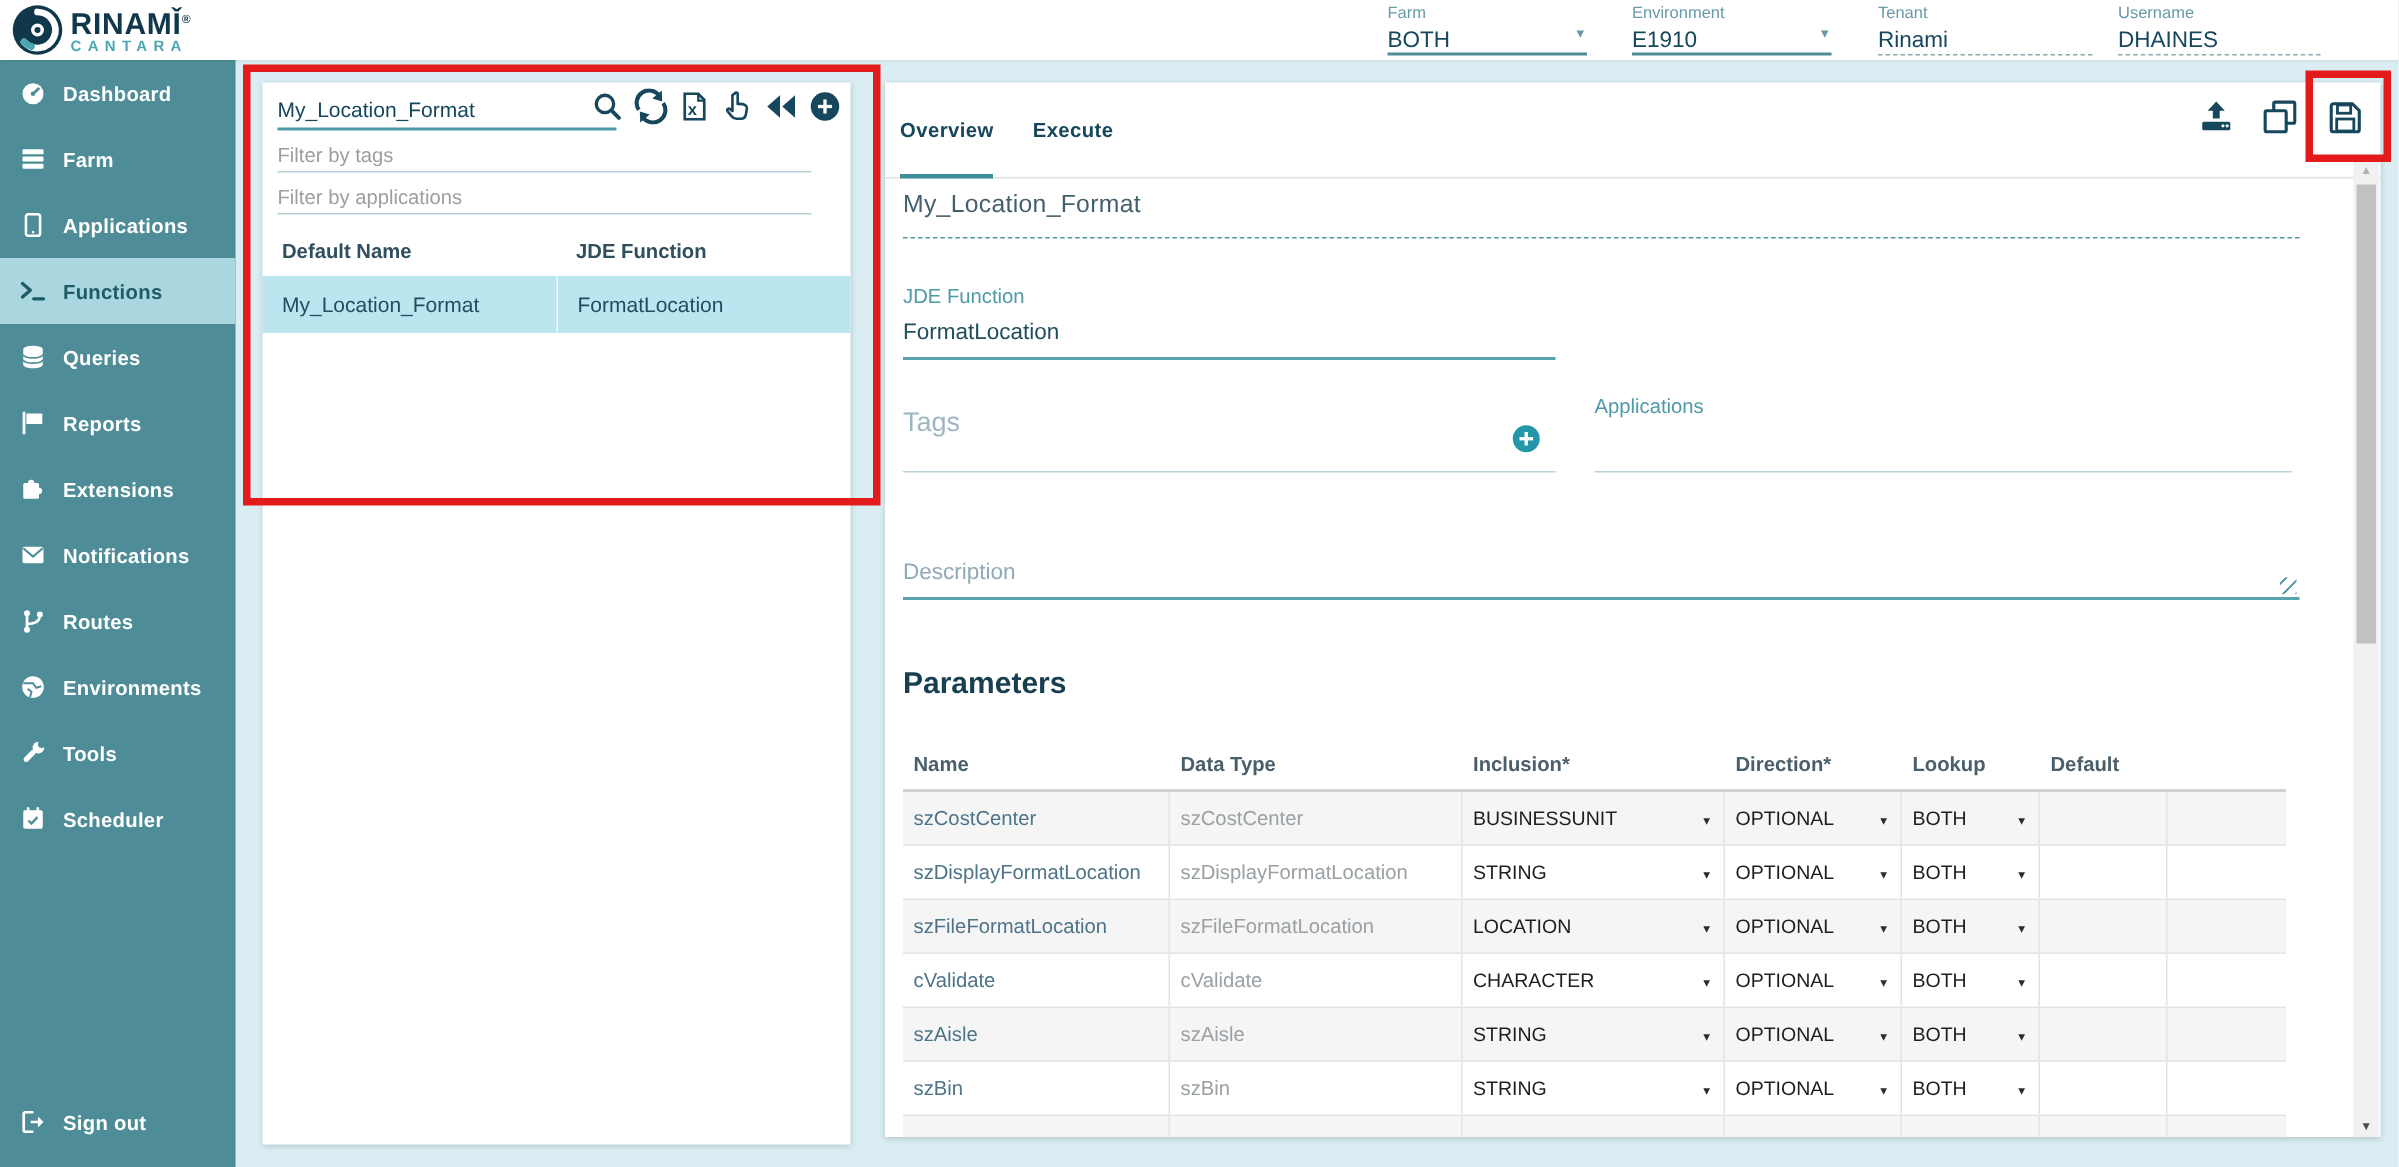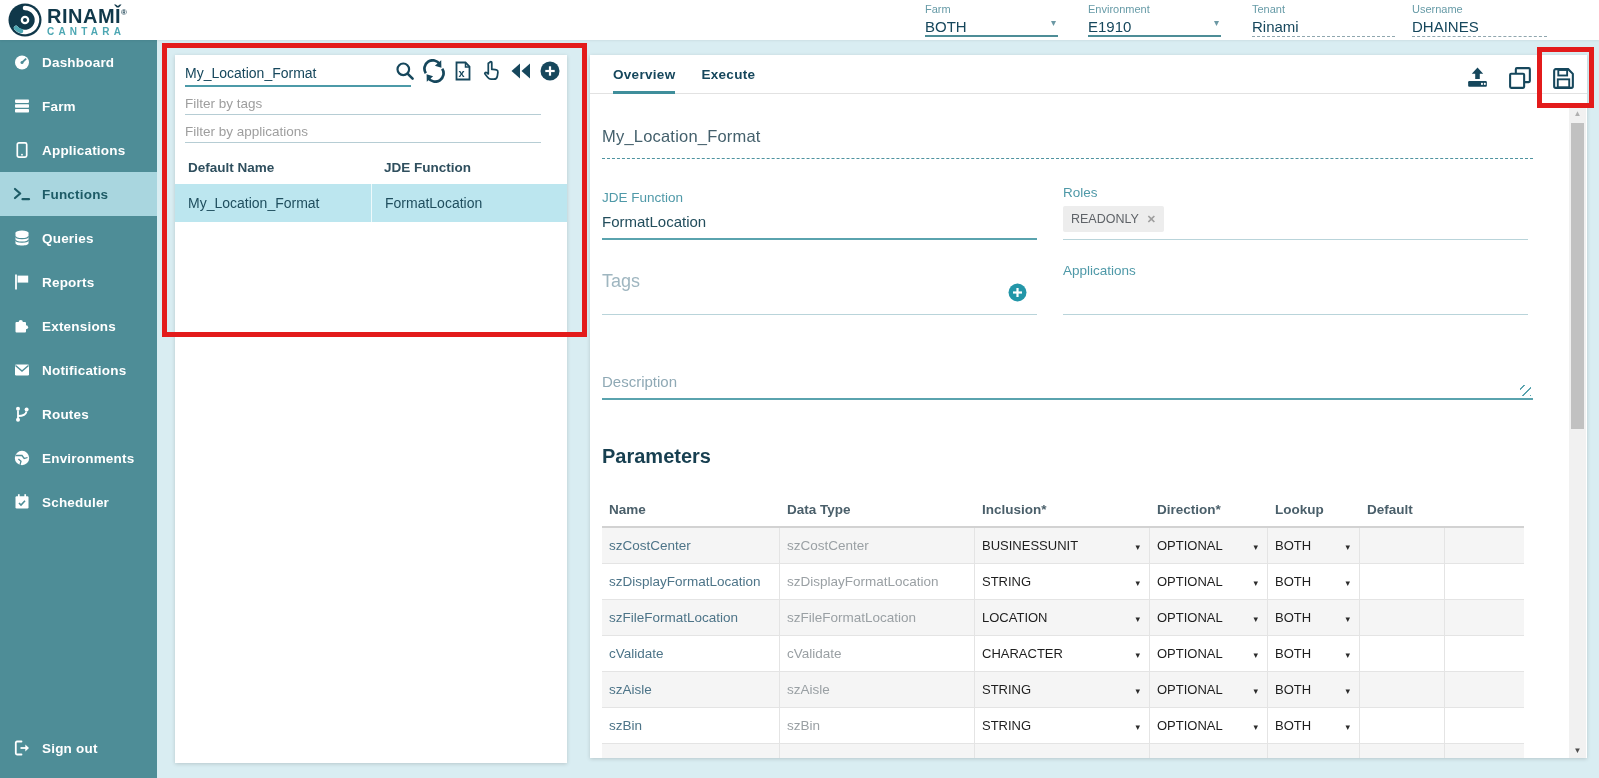--- a/index.html
+++ b/index.html
@@ -44,21 +44,21 @@
   .ffilter.f2 { top:66px; }
   .flist-header { position:absolute; left:0; top:97px; width:392px; height:30px; display:grid; grid-template-columns:196px 1fr; align-items:center; font-size:13.5px; font-weight:bold; color:#2f4f5e; }
   .flist-header div { padding-left:13px; }
   .flist-row { position:absolute; left:0; top:129px; width:392px; height:38px; display:grid; grid-template-columns:196px 1fr; align-items:center; font-size:14px; color:#1f4e5e; cursor:pointer; }
   .flist-row.selected { background:#bce6ef; }
   .flist-row .c1 { padding-left:13px; }
   .flist-row .c2 { padding-left:13px; border-left:1px solid rgba(255,255,255,.75); height:100%; display:flex; align-items:center; }
 
   
   .main-card { position:absolute; left:590px; top:55px; width:997px; height:703px; background:#fff; box-shadow:0 1px 4px rgba(0,0,0,.16); overflow:hidden; z-index:2; }
-  .tabbar { position:relative; height:39px; border-bottom:1px solid #e2e2e2; display:flex; align-items:stretch; padding-left:23px; }
+  .tabbar { position:relative; height:64px; border-bottom:1px solid #e2e2e2; display:flex; align-items:stretch; padding-left:10px; }
   .tab { position:relative; display:flex; align-items:center; margin-right:26px; font-size:13.5px; font-weight:bold; color:#16475c; letter-spacing:.3px; cursor:pointer; }
   .tab.active::after { content:""; position:absolute; left:0; right:0; bottom:-1px; height:3px; background:#3f8e9b; }
   .actions { position:absolute; right:10px; top:10px; display:flex; gap:16px; }
   .actions .aicon { width:27px; height:27px; color:#16475c; cursor:pointer; }
 
   .title { position:absolute; left:12px; top:72px; width:931px; font-size:16.5px; color:#44606c; padding-bottom:12px; border-bottom:1px dashed #4f93a0; letter-spacing:.2px; }
 
   .flabel { font-size:13.5px; color:#4f99a8; }
   .fblock { position:absolute; }
   .fblock.jde { left:12px; top:135px; width:435px; height:50px; border-bottom:2px solid #5aa3ae; }
@@ -214,20 +214,28 @@
           <circle cx="13.6" cy="4.6" r="2"></circle>
         </svg>
       <span>Routes</span>
     </div>
     <div class="side-item">
       <svg width="18" height="18" viewBox="0 0 18 18" fill="currentColor">
           <circle cx="9" cy="9" r="7.2"></circle>
           <path d="M2.5 6.5h6.5l2.2 3 3.3-1M7 15.8l1-3.6-2.6-2.1" stroke="#4e8d97" fill="none" stroke-width="1.3"></path>
         </svg>
       <span>Environments</span>
+    </div>
+    <div class="side-item">
+      <svg width="18" height="18" viewBox="0 0 18 18" fill="currentColor">
+          <circle cx="12.6" cy="5.4" r="3.9"></circle>
+          <circle cx="14.8" cy="3.2" r="2.5" fill="#4e8d97"></circle>
+          <rect x="1.8" y="9.2" width="10" height="3.4" rx="1.7" transform="rotate(-45 6.8 10.9)"></rect>
+        </svg>
+      <span>Tools</span>
     </div>
     <div class="side-item">
       <svg width="18" height="18" viewBox="0 0 18 18" fill="currentColor">
           <rect x="2.5" y="3.2" width="13" height="12.3" rx="1.2"></rect>
           <line x1="5.8" y1="1.2" x2="5.8" y2="4.5" stroke="currentColor" stroke-width="1.7"></line>
           <line x1="12.2" y1="1.2" x2="12.2" y2="4.5" stroke="currentColor" stroke-width="1.7"></line>
           <path d="M6 10l2 2 4-4.2" stroke="#4e8d97" stroke-width="1.6" fill="none"></path>
         </svg>
       <span>Scheduler</span>
     </div>
@@ -329,27 +337,20 @@
       </div>
     </div>
 
     <div class="title">My_Location_Format</div>
 
     <div class="fblock jde">
       <div class="flabel">JDE Function</div>
       <div class="fvalue">FormatLocation</div>
     </div>
 
-    <div class="fblock roles">
-      <div class="flabel">Roles</div>
-      <div class="chip">
-        <span>READONLY</span>
-        <span class="chip-x"></span>
-      </div>
-    </div>
 
     <div class="fblock tags">
       <input placeholder="Tags" style="">
       <svg class="addtag" width="19" height="19" viewBox="0 0 19 19" fill="#2396a8">
           <circle cx="9.5" cy="9.5" r="9"></circle>
           <rect x="5" y="8.4" width="9" height="2.2" fill="#fff"></rect>
           <rect x="8.4" y="5" width="2.2" height="9" fill="#fff"></rect>
         </svg>
     </div>
 

